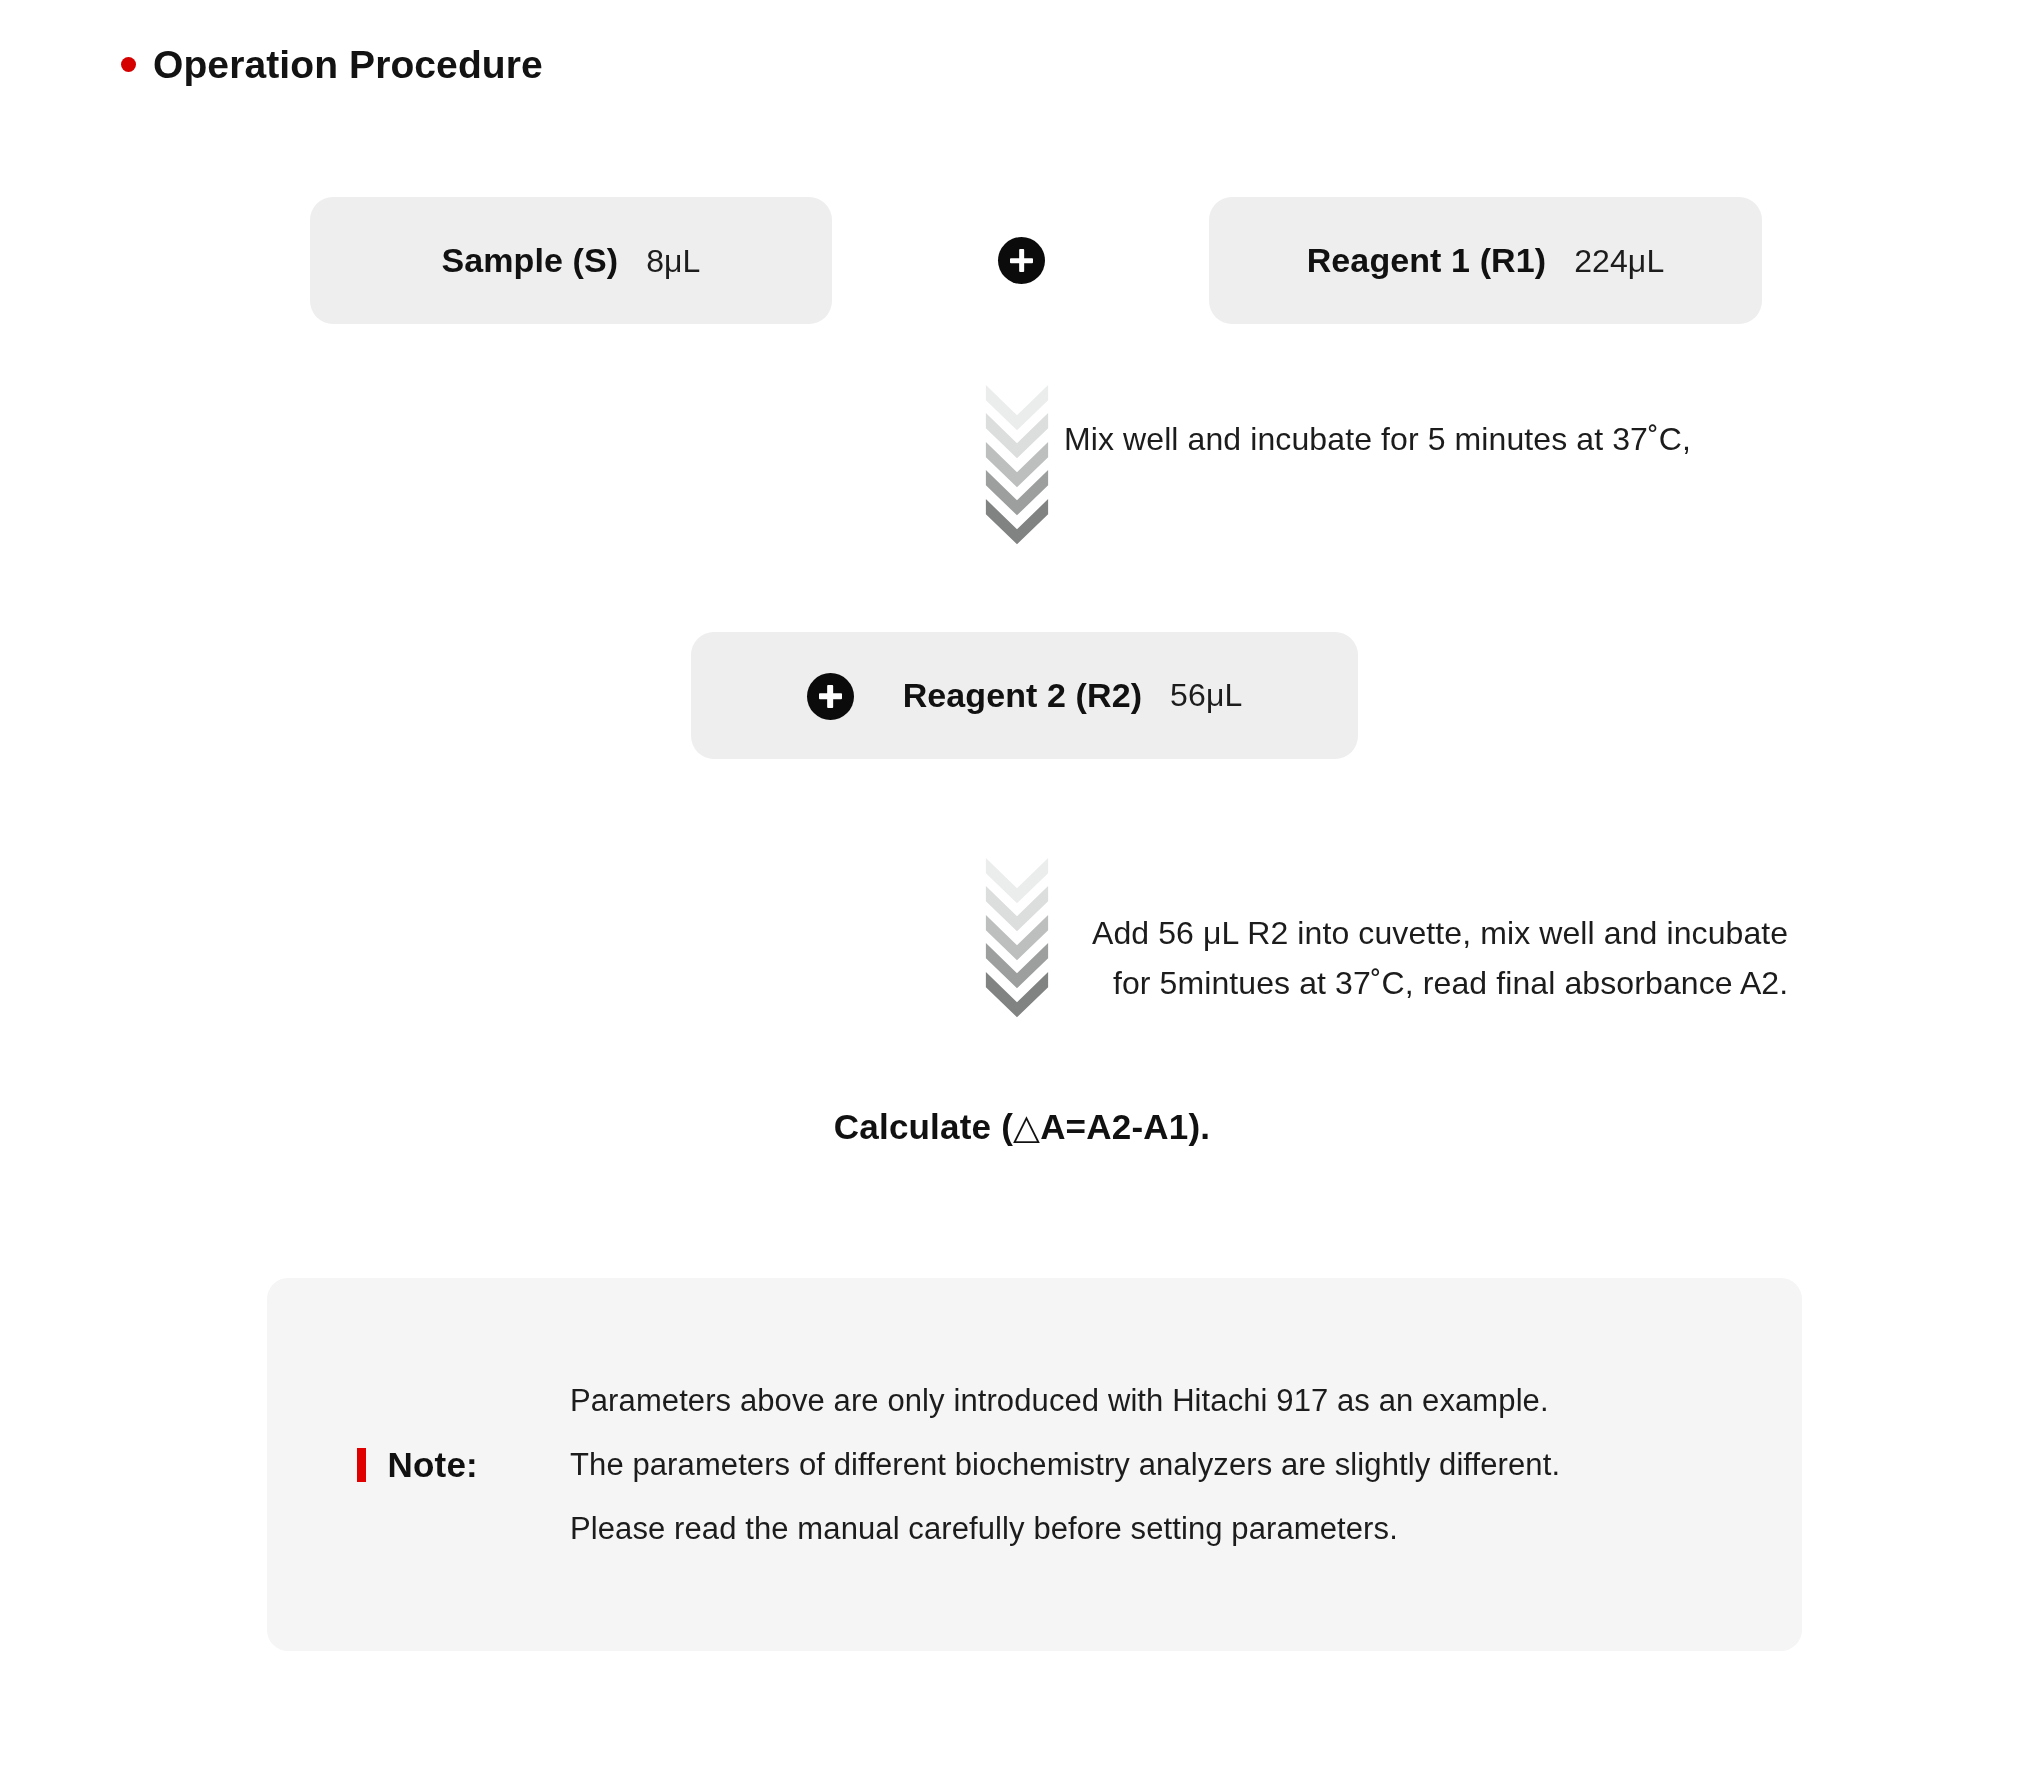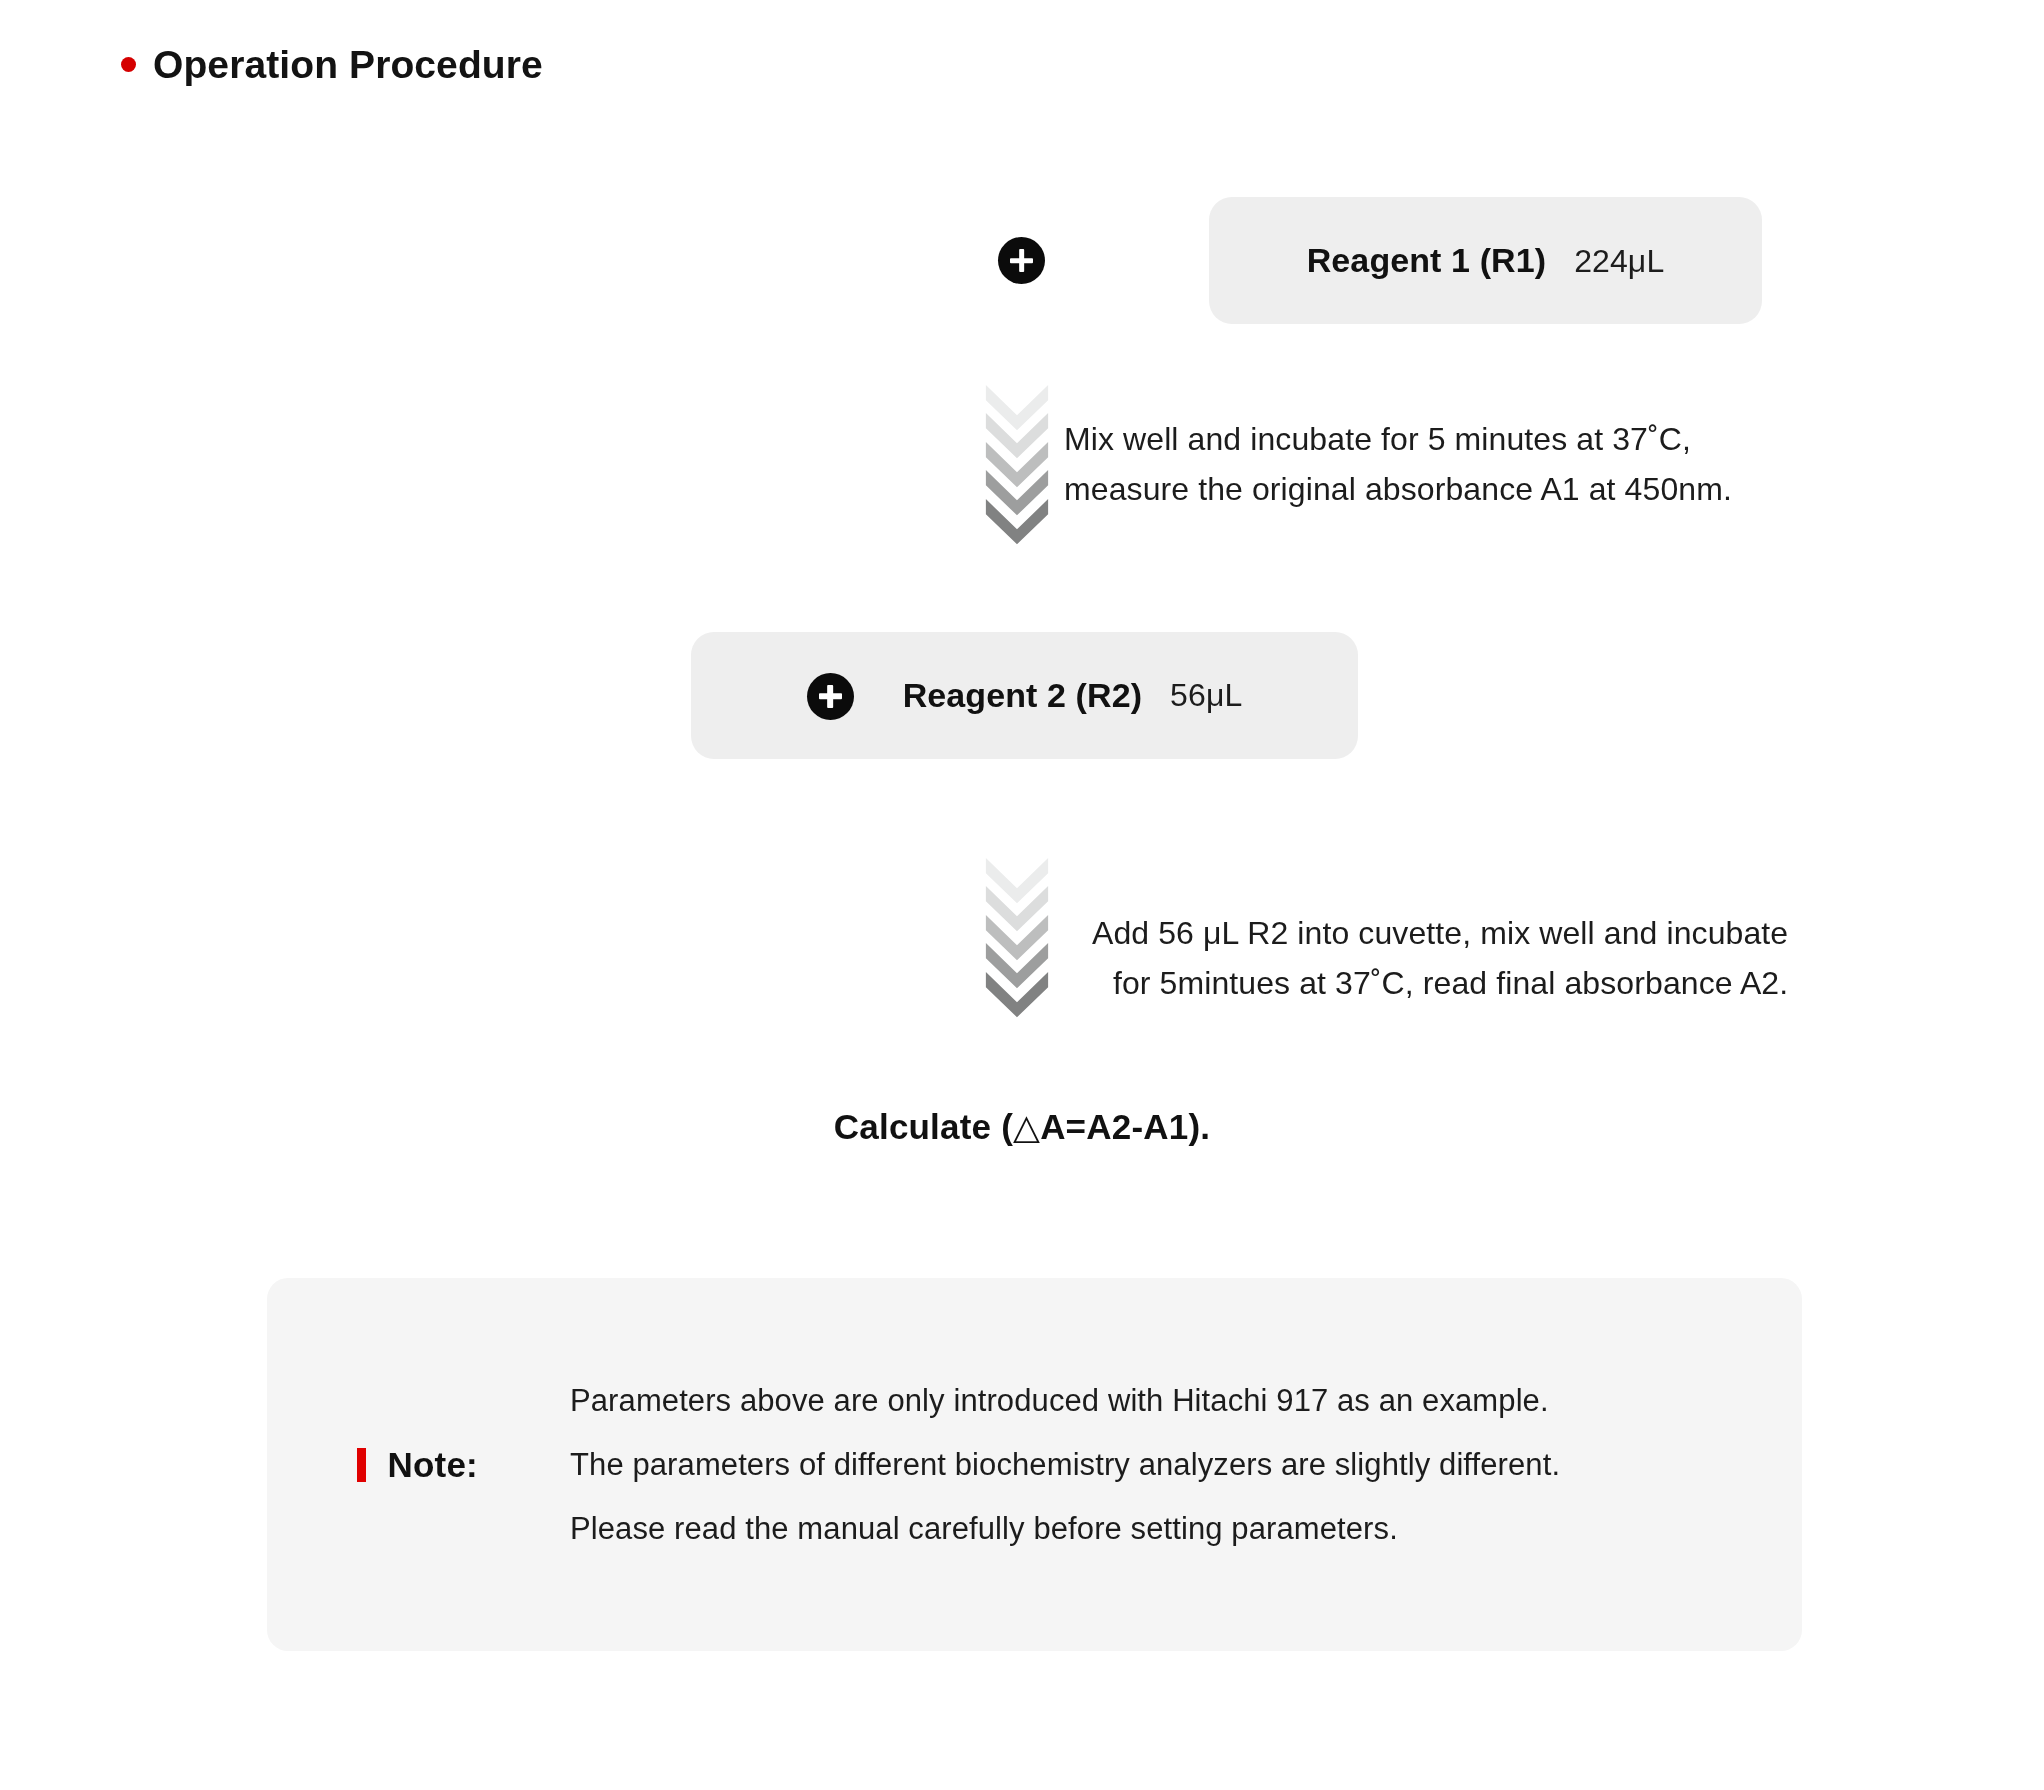--- a/index.html
+++ b/index.html
@@ -218,20 +218,26 @@
 </head>
 <body>
 
 <div class="page">
 
   <div class="heading">
     <span class="heading-bullet"></span>
     <span class="heading-text">Operation Procedure</span>
   </div>
 
+  <div class="pill" id="box-sample">
+    <div class="pill-inner">
+      <span class="pill-name">Sample (S)</span>
+      <span class="pill-vol">8μL</span>
+    </div>
+  </div>
 
   <div id="plus-between">
     <div class="plus-circle"></div>
   </div>
 
   <div class="pill" id="box-r1">
     <div class="pill-inner">
       <span class="pill-name">Reagent 1 (R1)</span>
       <span class="pill-vol">224μL</span>
     </div>
@@ -260,21 +266,20 @@
           </svg>
       </div>
       <div class="chev" style="top:114px;">
         <svg viewBox="0 0 70 60">
             <path d="M2 2 L35 34 L68 2 L68 18 L35 50 L2 18 Z" fill="#818282"></path>
           </svg>
       </div>
     </div>
     <div class="step-caption">
       <div>Mix well and incubate for 5 minutes at 37˚C,</div>
-      <div>measure the original absorbance A1 at 450nm.</div>
     </div>
   </div>
 
   <div class="pill" id="box-r2">
     <div class="pill-inner">
       <div class="plus-circle"></div>
       <span class="pill-name">Reagent 2 (R2)</span>
       <span class="pill-vol">56μL</span>
     </div>
   </div>

